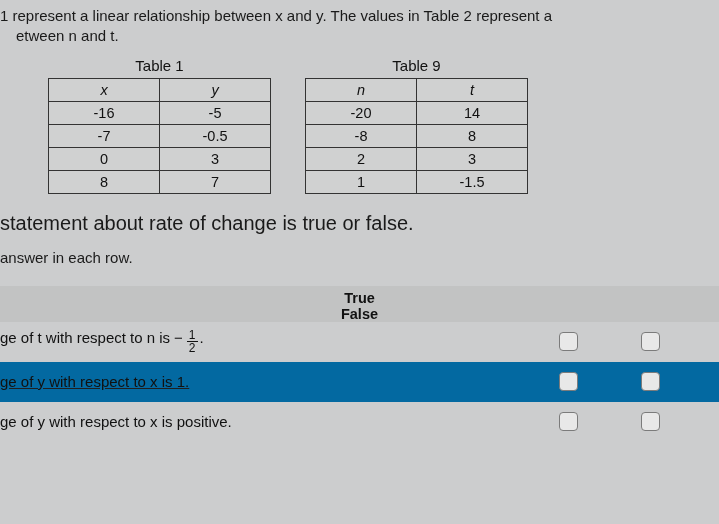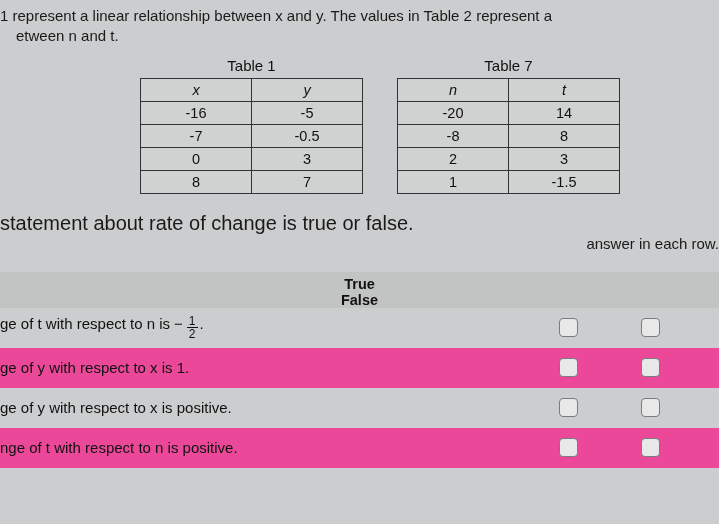--- a/index.html
+++ b/index.html
@@ -24,21 +24,20 @@
     line-height: 1.35;
     padding-left: 0;
     color: #1a1a1a;
   }
   .intro .l1 { padding-left: 0px; }
   .intro .l2 { padding-left: 16px; }
   .tables-wrap {
     display: flex;
     gap: 34px;
     margin: 10px 7px 0 48px;
-    justify-content: center;
   }
   .tbl-block { }
   .tbl-title {
     text-align: center;
     font-size: 15px;
     margin-bottom: 4px;
     color: #111;
   }
   table.data {
     border-collapse: collapse;
@@ -57,41 +56,40 @@
     font-style: italic;
     font-weight: normal;
   }
   .stmt {
     font-size: 20px;
     margin-top: 18px;
     color: #1a1a1a;
   }
   .stmt2 {
     font-size: 15px;
-    margin-top: 0;
+    margin-top: 14px;
     color: #1a1a1a;
-    text-align: right;
   }
   .answers {
     margin-top: 20px;
     width: 100%;
   }
   .hdr-row {
     display: flex;
     height: 36px;
     align-items: center;
     background: #c2c3c3;
     flex-direction: column;
   }
   .row {
     display: flex;
     align-items: center;
     height: 40px;
   }
-  .row.alt { background: #ec4899; }
+  .row.alt { background: #0369a1; text-decoration: underline; }
   .q-cell {
     flex: 1;
     font-size: 15px;
     padding-left: 0px;
     color: #111;
     display: flex;
     align-items: flex-start;
   }
   .tf-cell {
     width: 82px;
@@ -162,21 +160,21 @@
         </tr>
         <tr>
           <td>8</td>
           <td>7</td>
         </tr>
       </tbody>
         </table>
     </div>
 
     <div class="tbl-block">
-      <div class="tbl-title">Table 7</div>
+      <div class="tbl-title">Table 9</div>
       <table class="data">
         <tbody>
             <tr>
           <th>n</th>
           <th>t</th>
         </tr>
         <tr>
           <td>-20</td>
           <td>14</td>
         </tr>
@@ -242,25 +240,15 @@
       <div class="q-cell">ge of y with respect to x is positive.</div>
       <div class="tf-box-cell">
           <span class="chk"></span>
         </div>
       <div class="tf-box-cell">
           <span class="chk"></span>
         </div>
       <div class="end-pad"></div>
     </div>
 
-    <div class="row alt">
-      <div class="q-cell">nge of t with respect to n is positive.</div>
-      <div class="tf-box-cell">
-          <span class="chk"></span>
-        </div>
-      <div class="tf-box-cell">
-          <span class="chk"></span>
-        </div>
-      <div class="end-pad"></div>
-    </div>
   </div>
 
 </div>
 
 </body></html>

